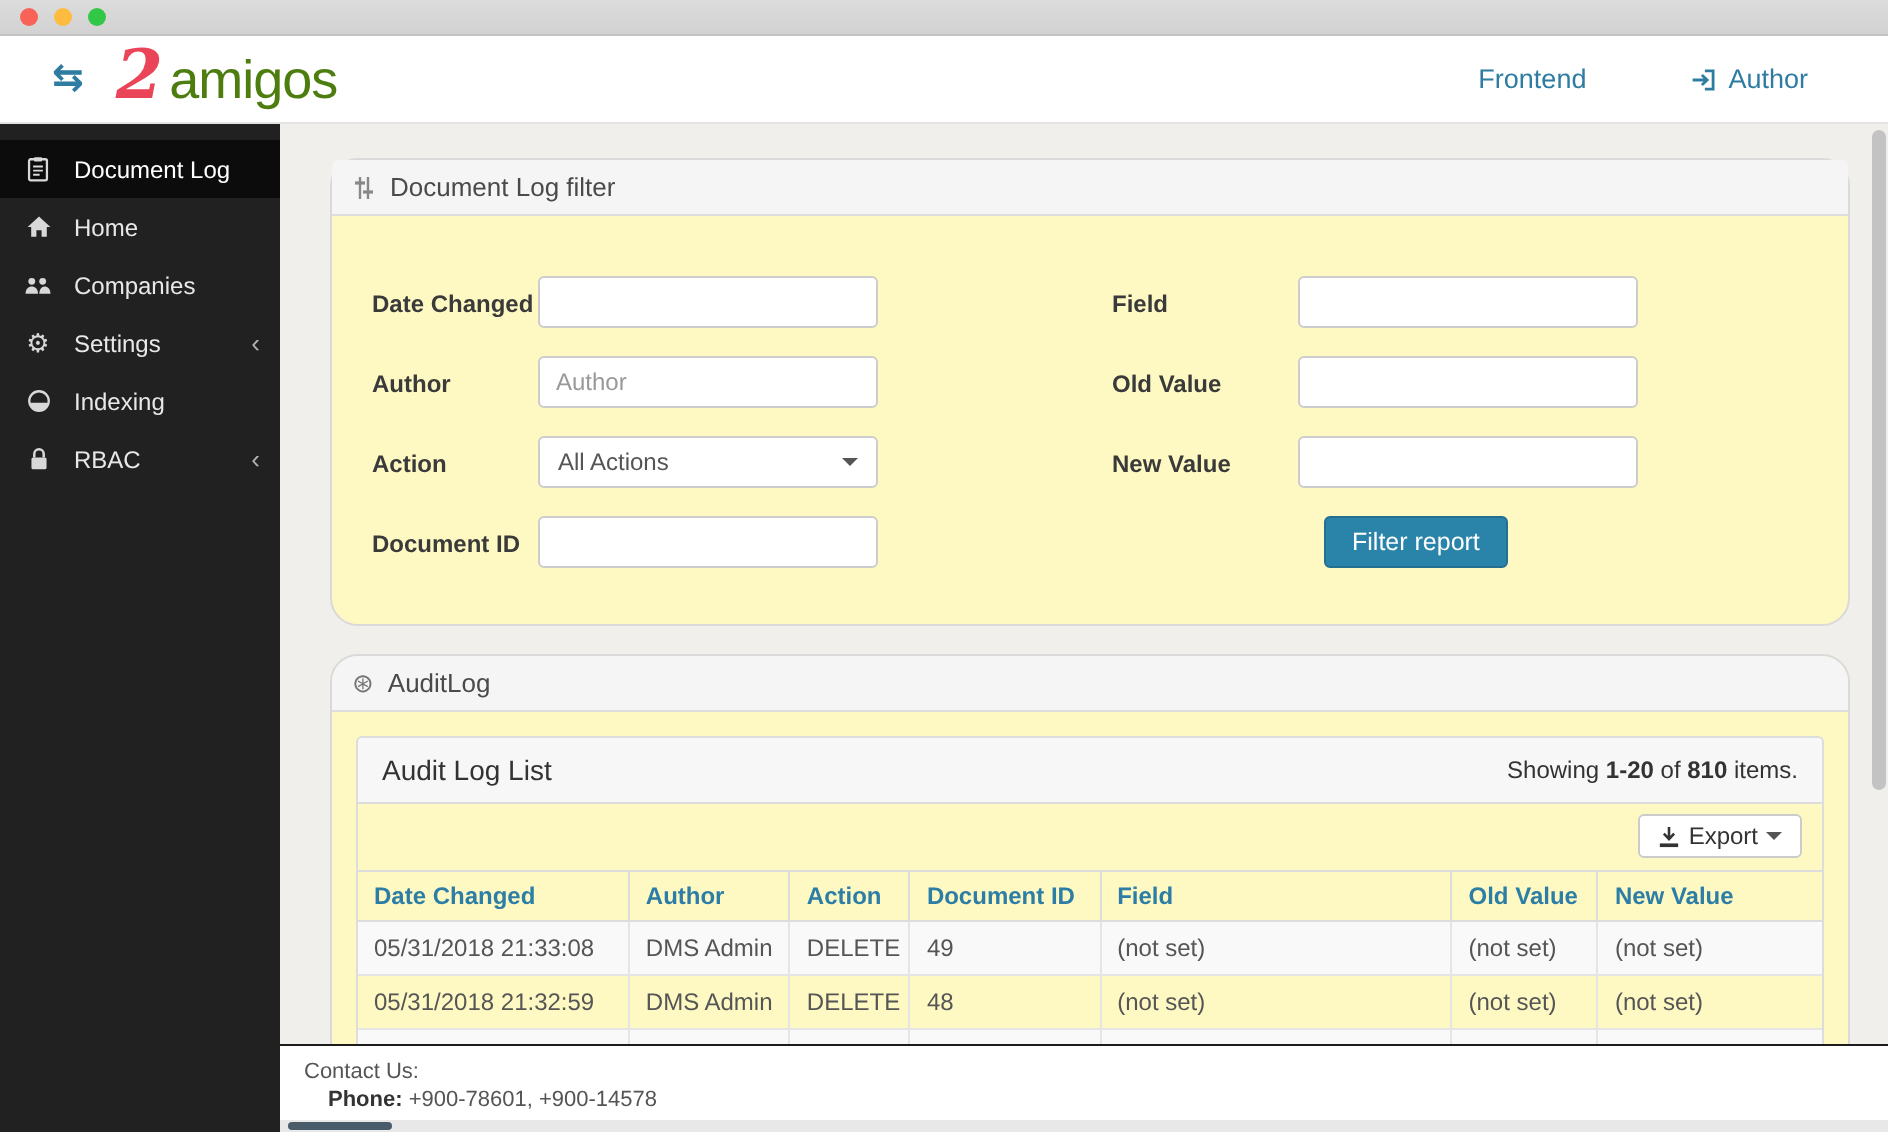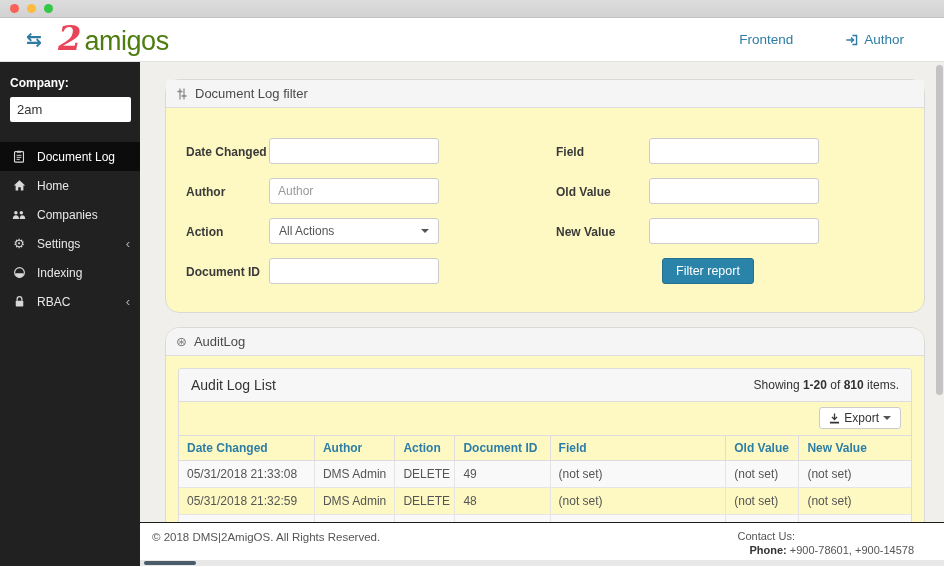--- a/index.html
+++ b/index.html
@@ -141,24 +141,20 @@
           </svg>
       </span>
       <span>Author</span>
     </a>
   </div>
 </div>
 
 <div class="layout">
 
   <aside class="sidebar">
-    <div class="company-block">
-      <span class="company-label">Company:</span>
-      <input class="company-input" type="text" value="2am" style="">
-    </div>
     <nav class="nav">
       <div class="nav-item active">
         <span class="nav-icon">
           <svg width="12" height="13" viewBox="0 0 14 16">
               <rect x="1.5" y="2" width="11" height="13" rx="1" fill="none" stroke="#d8d8d8" stroke-width="1.4"></rect>
               <rect x="4.5" y="0.8" width="5" height="2.6" rx="0.6" fill="#d8d8d8"></rect>
               <path d="M4 6.5 H10 M4 9 H10 M4 11.5 H8" stroke="#d8d8d8" stroke-width="1.2"></path>
             </svg>
         </span>
         <span>Document Log</span>
@@ -340,21 +336,20 @@
                   <td>(not set)</td>
                 </tr>
               </tbody>
             </table>
           </div>
         </div>
       </div>
     </div>
 
     <footer class="app-footer">
-      <span class="copyright">© 2018 DMS|2AmigOS. All Rights Reserved.</span>
       <div class="contact">
         <div>Contact Us:</div>
         <div><b>Phone:</b> <span>+900-78601, +900-14578</span></div>
         <div><b>Email:</b> <span>hola@2amigos.us</span></div>
       </div>
     </footer>
 
     <div class="hscroll">
       <div class="hthumb"></div>
     </div>

